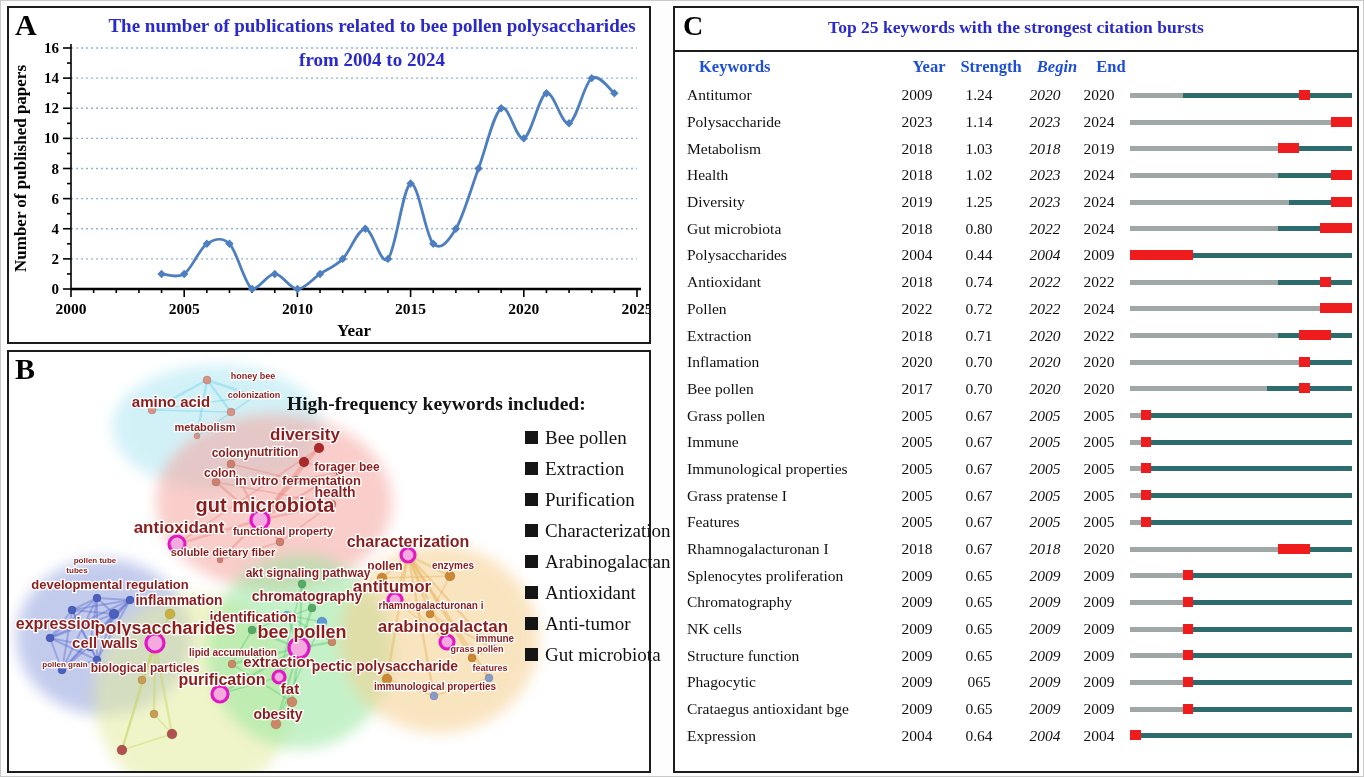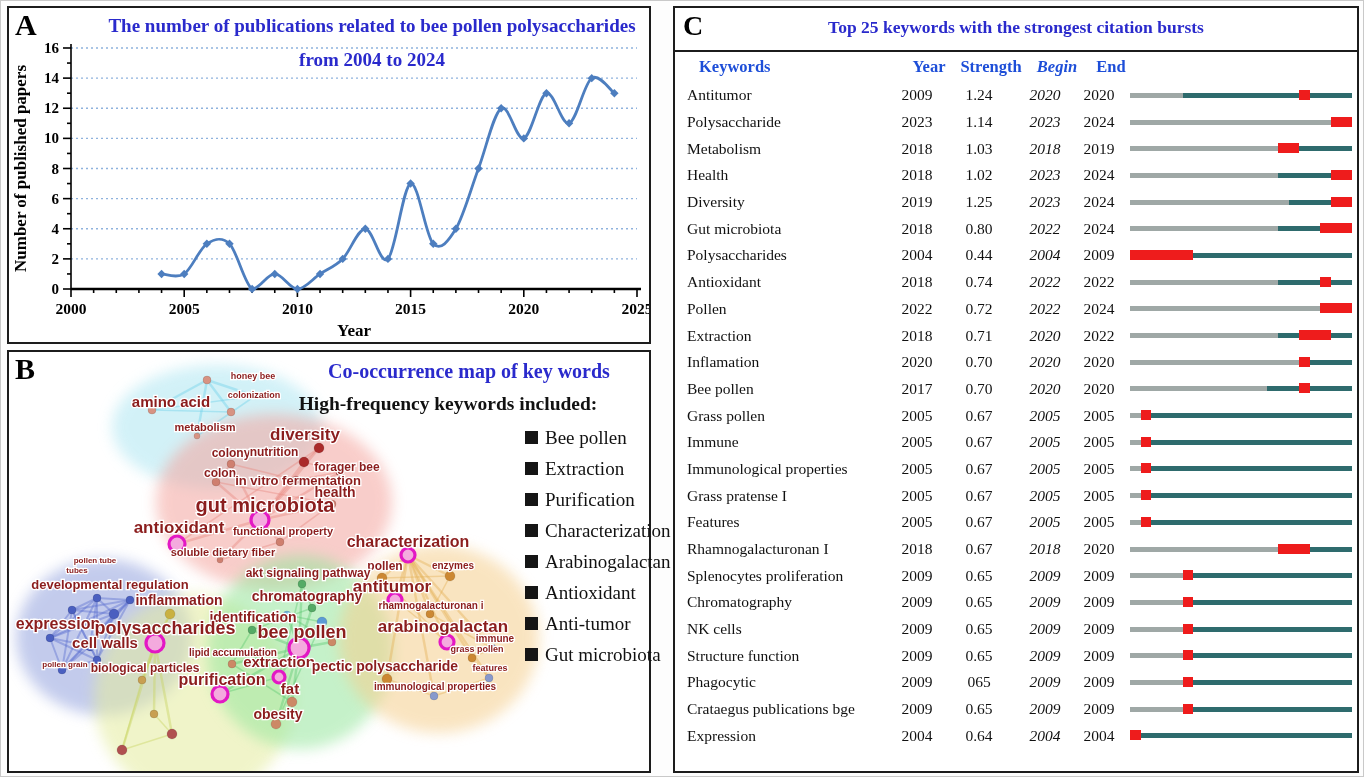--- a/index.html
+++ b/index.html
@@ -7,21 +7,21 @@
           font-family:"Liberation Serif","DejaVu Serif",serif;overflow:hidden;}
   .panel{position:absolute;background:#fff;border:2px solid #1c1c1c;box-sizing:border-box;}
   #panel-a{left:6px;top:5px;width:644px;height:338px;}
   #panel-b{left:6px;top:349px;width:644px;height:423px;}
   #panel-c{left:672px;top:5px;width:686px;height:767px;}
   .fig-label{position:absolute;left:6px;top:0px;font-size:30px;font-weight:bold;color:#000;z-index:5;
              font-family:"Liberation Serif",serif;}
   #chart-a,#map-b{position:absolute;left:0;top:0;}
   
   #b-title{position:absolute;left:302px;top:8px;width:316px;text-align:center;font-size:20px;font-weight:bold;color:#2a2acc;}
-  #b-subtitle{position:absolute;left:278px;top:41px;width:322px;text-align:center;font-size:19.5px;font-weight:bold;color:#111;}
+  #b-subtitle{position:absolute;left:278px;top:41px;width:322px;font-size:19.5px;font-weight:bold;color:#111;}
   #b-legend{position:absolute;left:516px;top:70px;width:122px;}
   .legend-item{height:31px;display:flex;align-items:center;font-size:19px;color:#111;white-space:nowrap;}
   .legend-item .sq{display:inline-block;width:13px;height:13px;background:#151515;margin-right:7px;flex:0 0 auto;}
   
   #c-titlebar{position:relative;height:42px;border-bottom:2px solid #1c1c1c;}
   #c-title{position:absolute;left:0;right:0;top:9px;text-align:center;font-size:17.5px;font-weight:bold;color:#2a2acc;}
   #panel-c .fig-label{font-size:28px;top:2px;left:8px;}
   #c-header{display:flex;align-items:center;height:30px;padding-left:24px;font-weight:bold;font-size:16.5px;color:#1d4ed8;}
   #c-rows{padding-left:12px;}
   .c-row{display:flex;align-items:center;height:26.7px;font-size:15.5px;color:#111;}
@@ -348,21 +348,20 @@
         <text x="270" y="315" text-anchor="middle" font-size="15" font-weight="bold" fill="#8b1d1d" stroke="#ffffff" stroke-width="2.6" paint-order="stroke" font-family="&quot;Liberation Sans&quot;,sans-serif">extraction</text>
         <text x="136" y="320" text-anchor="middle" font-size="12" font-weight="bold" fill="#8b1d1d" stroke="#ffffff" stroke-width="2.6" paint-order="stroke" font-family="&quot;Liberation Sans&quot;,sans-serif">biological particles</text>
         <text x="376" y="319" text-anchor="middle" font-size="14" font-weight="bold" fill="#8b1d1d" stroke="#ffffff" stroke-width="2.6" paint-order="stroke" font-family="&quot;Liberation Sans&quot;,sans-serif">pectic polysaccharide</text>
         <text x="481" y="319" text-anchor="middle" font-size="9" font-weight="bold" fill="#8b1d1d" stroke="#ffffff" stroke-width="2.6" paint-order="stroke" font-family="&quot;Liberation Sans&quot;,sans-serif">features</text>
         <text x="213" y="333" text-anchor="middle" font-size="16" font-weight="bold" fill="#8b1d1d" stroke="#ffffff" stroke-width="2.6" paint-order="stroke" font-family="&quot;Liberation Sans&quot;,sans-serif">purification</text>
         <text x="281" y="342" text-anchor="middle" font-size="15" font-weight="bold" fill="#8b1d1d" stroke="#ffffff" stroke-width="2.6" paint-order="stroke" font-family="&quot;Liberation Sans&quot;,sans-serif">fat</text>
         <text x="426" y="338" text-anchor="middle" font-size="10" font-weight="bold" fill="#8b1d1d" stroke="#ffffff" stroke-width="2.6" paint-order="stroke" font-family="&quot;Liberation Sans&quot;,sans-serif">immunological properties</text>
         <text x="269" y="367" text-anchor="middle" font-size="14" font-weight="bold" fill="#8b1d1d" stroke="#ffffff" stroke-width="2.6" paint-order="stroke" font-family="&quot;Liberation Sans&quot;,sans-serif">obesity</text>
       </svg>
     <div class="fig-label">B</div>
-    <div id="b-title">Co-occurrence map of key words</div>
     <div id="b-subtitle">High-frequency keywords included:</div>
     <div id="b-legend">
         <div class="legend-item">
           <span class="sq"></span>
           <span>Bee pollen</span>
         </div>
         <div class="legend-item">
           <span class="sq"></span>
           <span>Extraction</span>
         </div>
@@ -675,21 +674,21 @@
           <span class="col-s">065</span>
           <span class="col-b">2009</span>
           <span class="col-e">2009</span>
           <div class="bar">
             <div class="seg" style="left: 0px; width: 23.8095%; background: rgb(159, 168, 166);"></div>
             <div class="seg" style="left: 23.8095%; right: 0px; background: rgb(46, 107, 109);"></div>
             <div class="burst" style="left: 23.8095%; width: 4.7619%; background: rgb(238, 28, 28);"></div>
           </div>
         </div>
         <div class="c-row">
-          <span class="col-k">Crataegus publications bge</span>
+          <span class="col-k">Crataegus antioxidant bge</span>
           <span class="col-y">2009</span>
           <span class="col-s">0.65</span>
           <span class="col-b">2009</span>
           <span class="col-e">2009</span>
           <div class="bar">
             <div class="seg" style="left: 0px; width: 23.8095%; background: rgb(159, 168, 166);"></div>
             <div class="seg" style="left: 23.8095%; right: 0px; background: rgb(46, 107, 109);"></div>
             <div class="burst" style="left: 23.8095%; width: 4.7619%; background: rgb(238, 28, 28);"></div>
           </div>
         </div>

